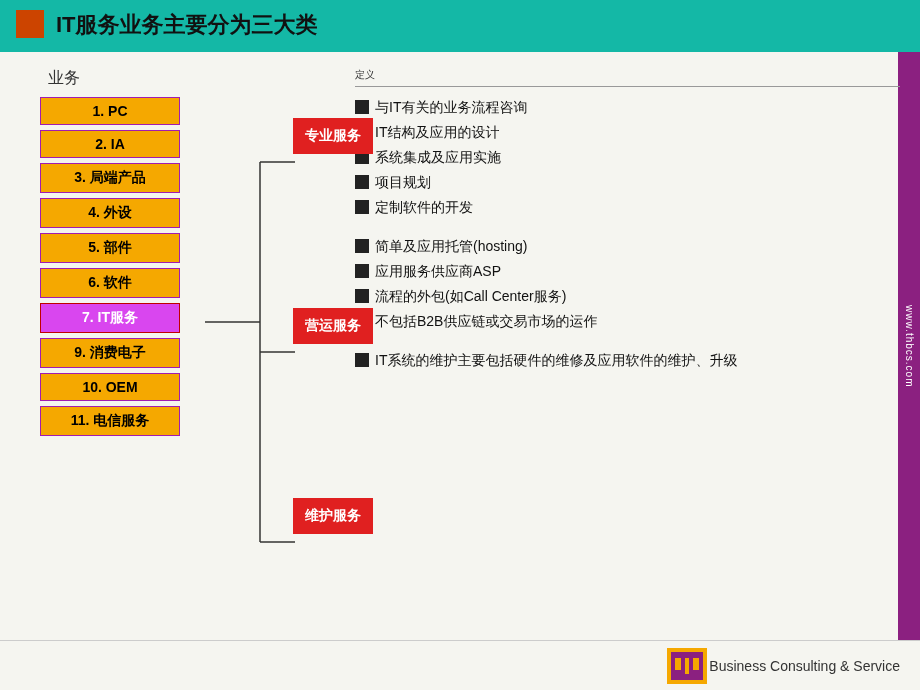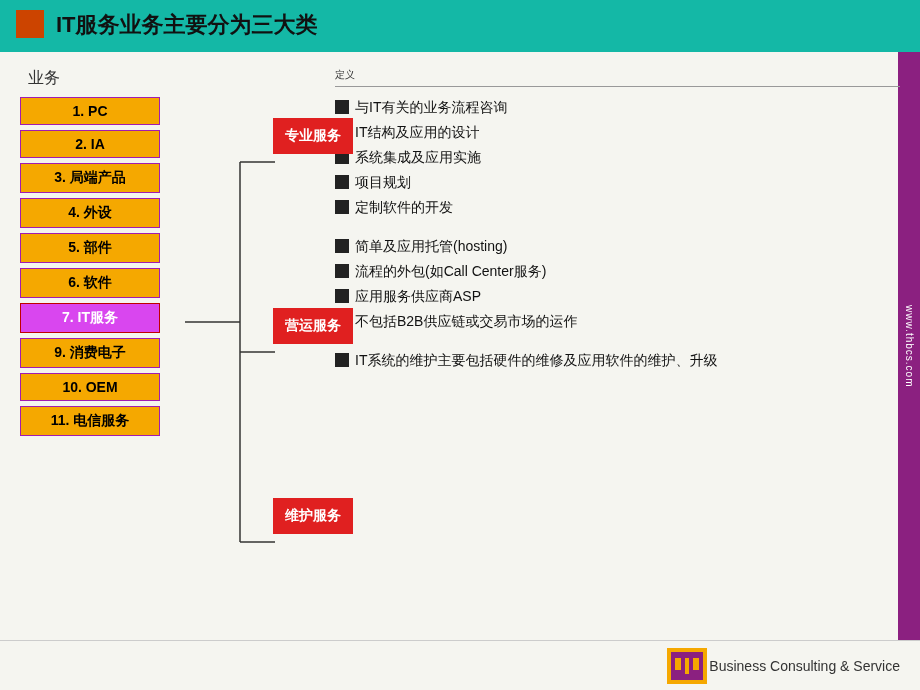--- a/index.html
+++ b/index.html
@@ -32,20 +32,21 @@
       font-weight: bold;
       color: #111;
     }
 
     
     .main {
       display: flex;
       padding: 16px 20px 10px 20px;
       height: calc(690px - 52px - 50px);
       position: relative;
+      margin-left: 20px;
     }
 
     
     .left-col {
       width: 165px;
       flex-shrink: 0;
     }
     .col-label {
       font-size: 16px;
       color: #333;
@@ -241,25 +242,25 @@
         </div>
       </div>
 
     <div class="def-section" id="def-section-1">
         <div class="def-item">
           <div class="bullet"></div>
           <span>简单及应用托管(hosting)</span>
         </div>
         <div class="def-item">
           <div class="bullet"></div>
+          <span>应用服务供应商ASP</span>
+        </div>
+        <div class="def-item">
+          <div class="bullet"></div>
           <span>流程的外包(如Call Center服务)</span>
-        </div>
-        <div class="def-item">
-          <div class="bullet"></div>
-          <span>应用服务供应商ASP</span>
         </div>
         <div class="def-item">
           <div class="bullet"></div>
           <span>不包括B2B供应链或交易市场的运作</span>
         </div>
       </div>
 
     <div class="def-section" id="def-section-2">
         <div class="def-item">
           <div class="bullet"></div>

